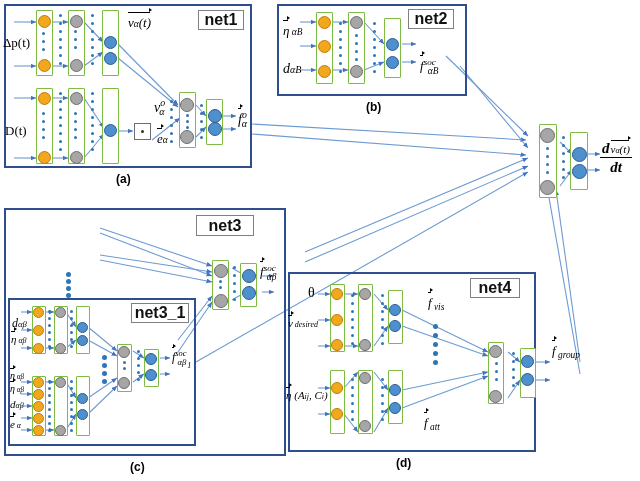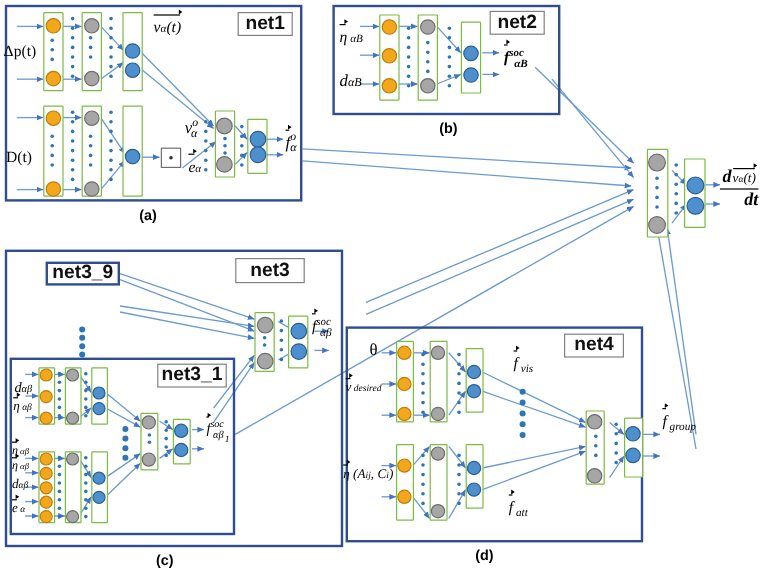--- a/index.html
+++ b/index.html
@@ -31,21 +31,21 @@
   .lbl.it{font-style:italic;}
   .sub{font-size:.72em;}
   .sup{font-size:.70em;vertical-align:super;}
   .ovr{position:relative;display:inline-block;}
   .ovr::before{content:"";position:absolute;left:0;right:1px;top:-0.30em;height:1px;background:#000;}
   .ovr::after{content:"";position:absolute;right:-1px;top:-0.62em;border-left:3.2px solid #000;
      border-top:2.2px solid transparent;border-bottom:2.2px solid transparent;}
 
   .frac{position:absolute;text-align:center;}
   .frac .num{border-bottom:1.6px solid #000;padding:0 2px;}
-  .frac .den{padding-top:1px;text-align:right;}
+  .frac .den{padding-top:1px;}
 
   .dotbox{position:absolute;border:1.4px solid #6E6E6E;background:#fff;box-sizing:border-box;}
   .dotbox::after{content:"";position:absolute;left:50%;top:50%;width:3px;height:3px;
      margin:-1.5px 0 0 -1.5px;background:#333;border-radius:50%;}
 
   svg.wires{position:absolute;left:0;top:0;width:640px;height:481px;pointer-events:none;}
   .cap{position:absolute;font-family:"Liberation Sans",sans-serif;font-weight:bold;font-size:12px;color:#000;}
 </style>
 </head>
 <body>
@@ -330,21 +330,21 @@
 
   <div class="panel" style="left:277px;top:4px;width:190px;height:92px;"></div>
   <div class="tagbox" style="left:408px;top:9px;width:46px;height:20px;">net2</div>
 
   <div class="lbl it" style="left:283px;top:24px;font-size:13px;">
     <span class="ovr"><i style="font-style:italic">η</i></span><span class="sub" style="font-style:italic"> αB</span>
   </div>
   <div class="lbl it" style="left:283px;top:62px;font-size:14px;">
     <i style="font-style:italic">d</i><span class="sub" style="font-style:italic">αB</span>
   </div>
-  <div class="lbl it" style="left:420px;top:40px;font-size:13px;font-weight:bold;">
+  <div class="lbl it" style="left:420px;top:58px;font-size:13px;">
     <span class="ovr"><i style="font-style:italic">f</i></span><span class="sup">soc</span><span class="sub" style="font-style:italic;position:relative;left:-8px;top:4px;">αB</span>
   </div>
 
   <div class="lcol" style="left:316px;top:12px;width:17px;height:72px;"></div>
   <div class="lcol" style="left:348px;top:12px;width:17px;height:72px;"></div>
   <div class="lcol" style="left:384px;top:18px;width:17px;height:60px;"></div>
 
   <div class="node orange" style="left:317.5px;top:16px;width:13px;height:13px;"></div>
   <div class="node orange" style="left:317.5px;top:40px;width:13px;height:13px;"></div>
   <div class="node orange" style="left:317.5px;top:65px;width:13px;height:13px;"></div>
@@ -376,21 +376,20 @@
       <i style="top:32px"></i>
       <i style="top:40px"></i>
       <i style="top:48px"></i>
     </div>
 
   <div class="cap" style="left:366px;top:100px;">(b)</div>
 
   <div class="panel" style="left:4px;top:208px;width:282px;height:248px;"></div>
   <div class="tagbox" style="left:196px;top:215px;width:58px;height:21px;">net3</div>
 
-  <div class="tagbox blue" style="left:38px;top:218px;width:62px;height:20px;">net3_9</div>
 
   <div class="vdots big" style="left:66px;top:272px;height:26px;">
     <i style="top:0"></i>
       <i style="top:7px"></i>
       <i style="top:14px"></i>
       <i style="top:21px"></i>
     </div>
 
   <div class="lcol" style="left:212px;top:260px;width:17px;height:50px;"></div>
   <div class="lcol" style="left:240px;top:263px;width:17px;height:44px;"></div>

